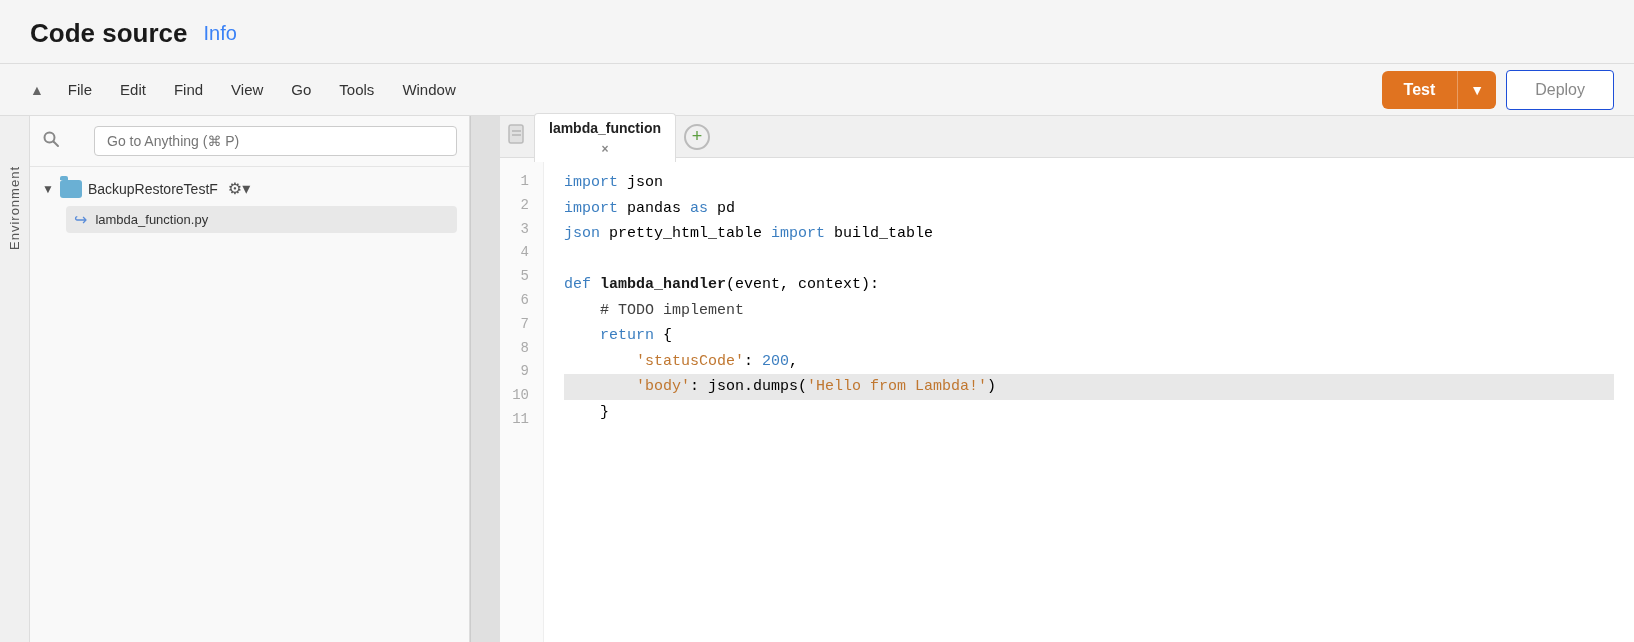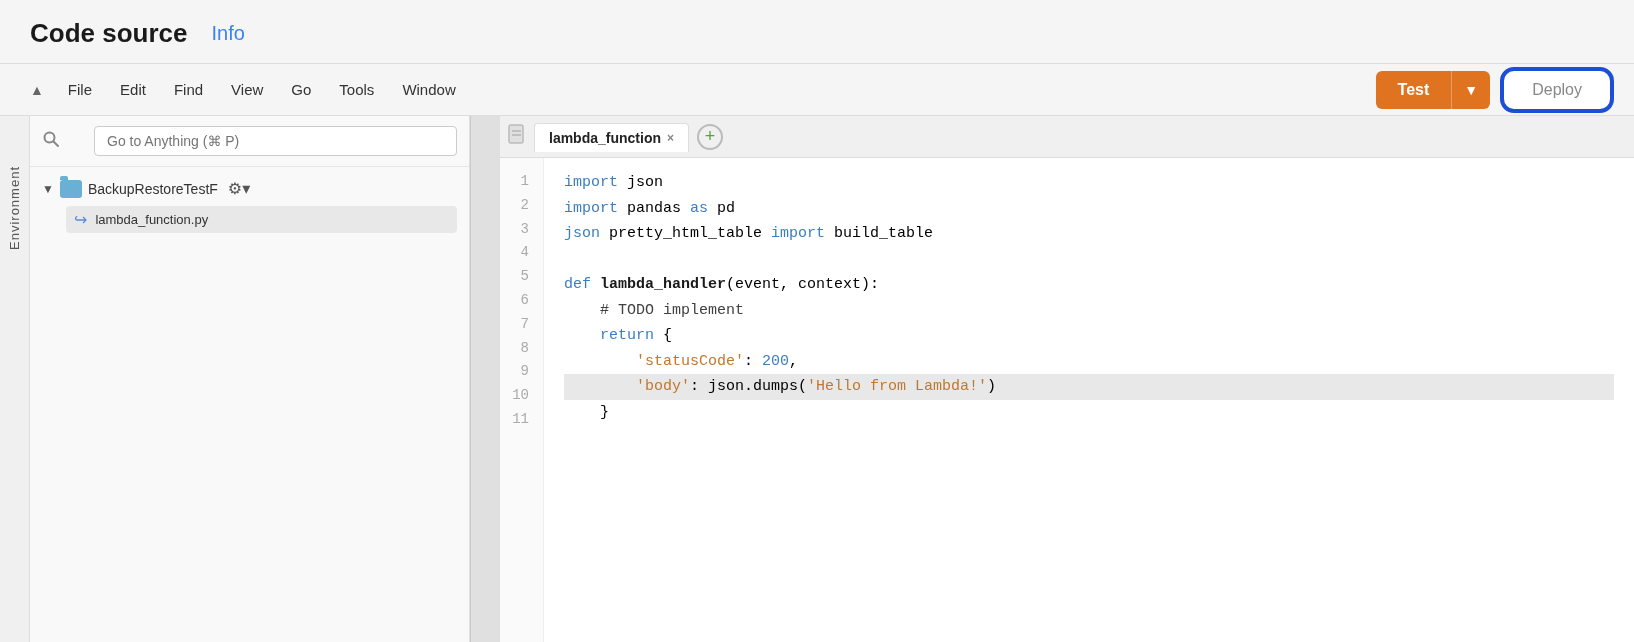--- a/index.html
+++ b/index.html
@@ -10,21 +10,21 @@
       min-height: 642px;
       overflow: hidden;
     }
 
     
     .page-header {
       background: #f5f5f5;
       padding: 18px 30px 14px 30px;
       display: flex;
       align-items: center;
-      gap: 24px;
+      gap: 16px;
       border-bottom: 1px solid #ddd;
     }
     .page-title {
       font-size: 26px;
       font-weight: 700;
       color: #1a1a1a;
     }
     .info-link {
       font-size: 20px;
       font-weight: 500;
@@ -94,22 +94,22 @@
       border: none;
       border-left: 1px solid rgba(255,255,255,0.3);
       cursor: pointer;
     }
     .deploy-btn {
       background: white;
       color: #888;
       font-size: 16px;
       font-weight: 500;
       padding: 10px 28px;
-      border: 4px solid #1d4ed8;
-      border-radius: 14px;
+      border: 1px solid #1d4ed8;
+      border-radius: 4px;
       cursor: pointer;
     }
     .changes-deployed-btn {
       background: #2d7d32;
       color: white;
       font-size: 16px;
       font-weight: 600;
       padding: 10px 24px;
       border: none;
       border-radius: 22px;
@@ -268,20 +268,21 @@
       border: 1px solid #ddd;
       border-bottom: none;
       border-radius: 4px 4px 0 0;
       padding: 6px 14px;
       font-size: 14px;
       font-weight: 600;
       color: #222;
       cursor: pointer;
       position: relative;
       top: 1px;
+      flex-direction: column;
     }
     .tab-close {
       color: #888;
       font-size: 12px;
       cursor: pointer;
     }
     .tab-add {
       width: 26px;
       height: 26px;
       border: 2px solid #bbb;

